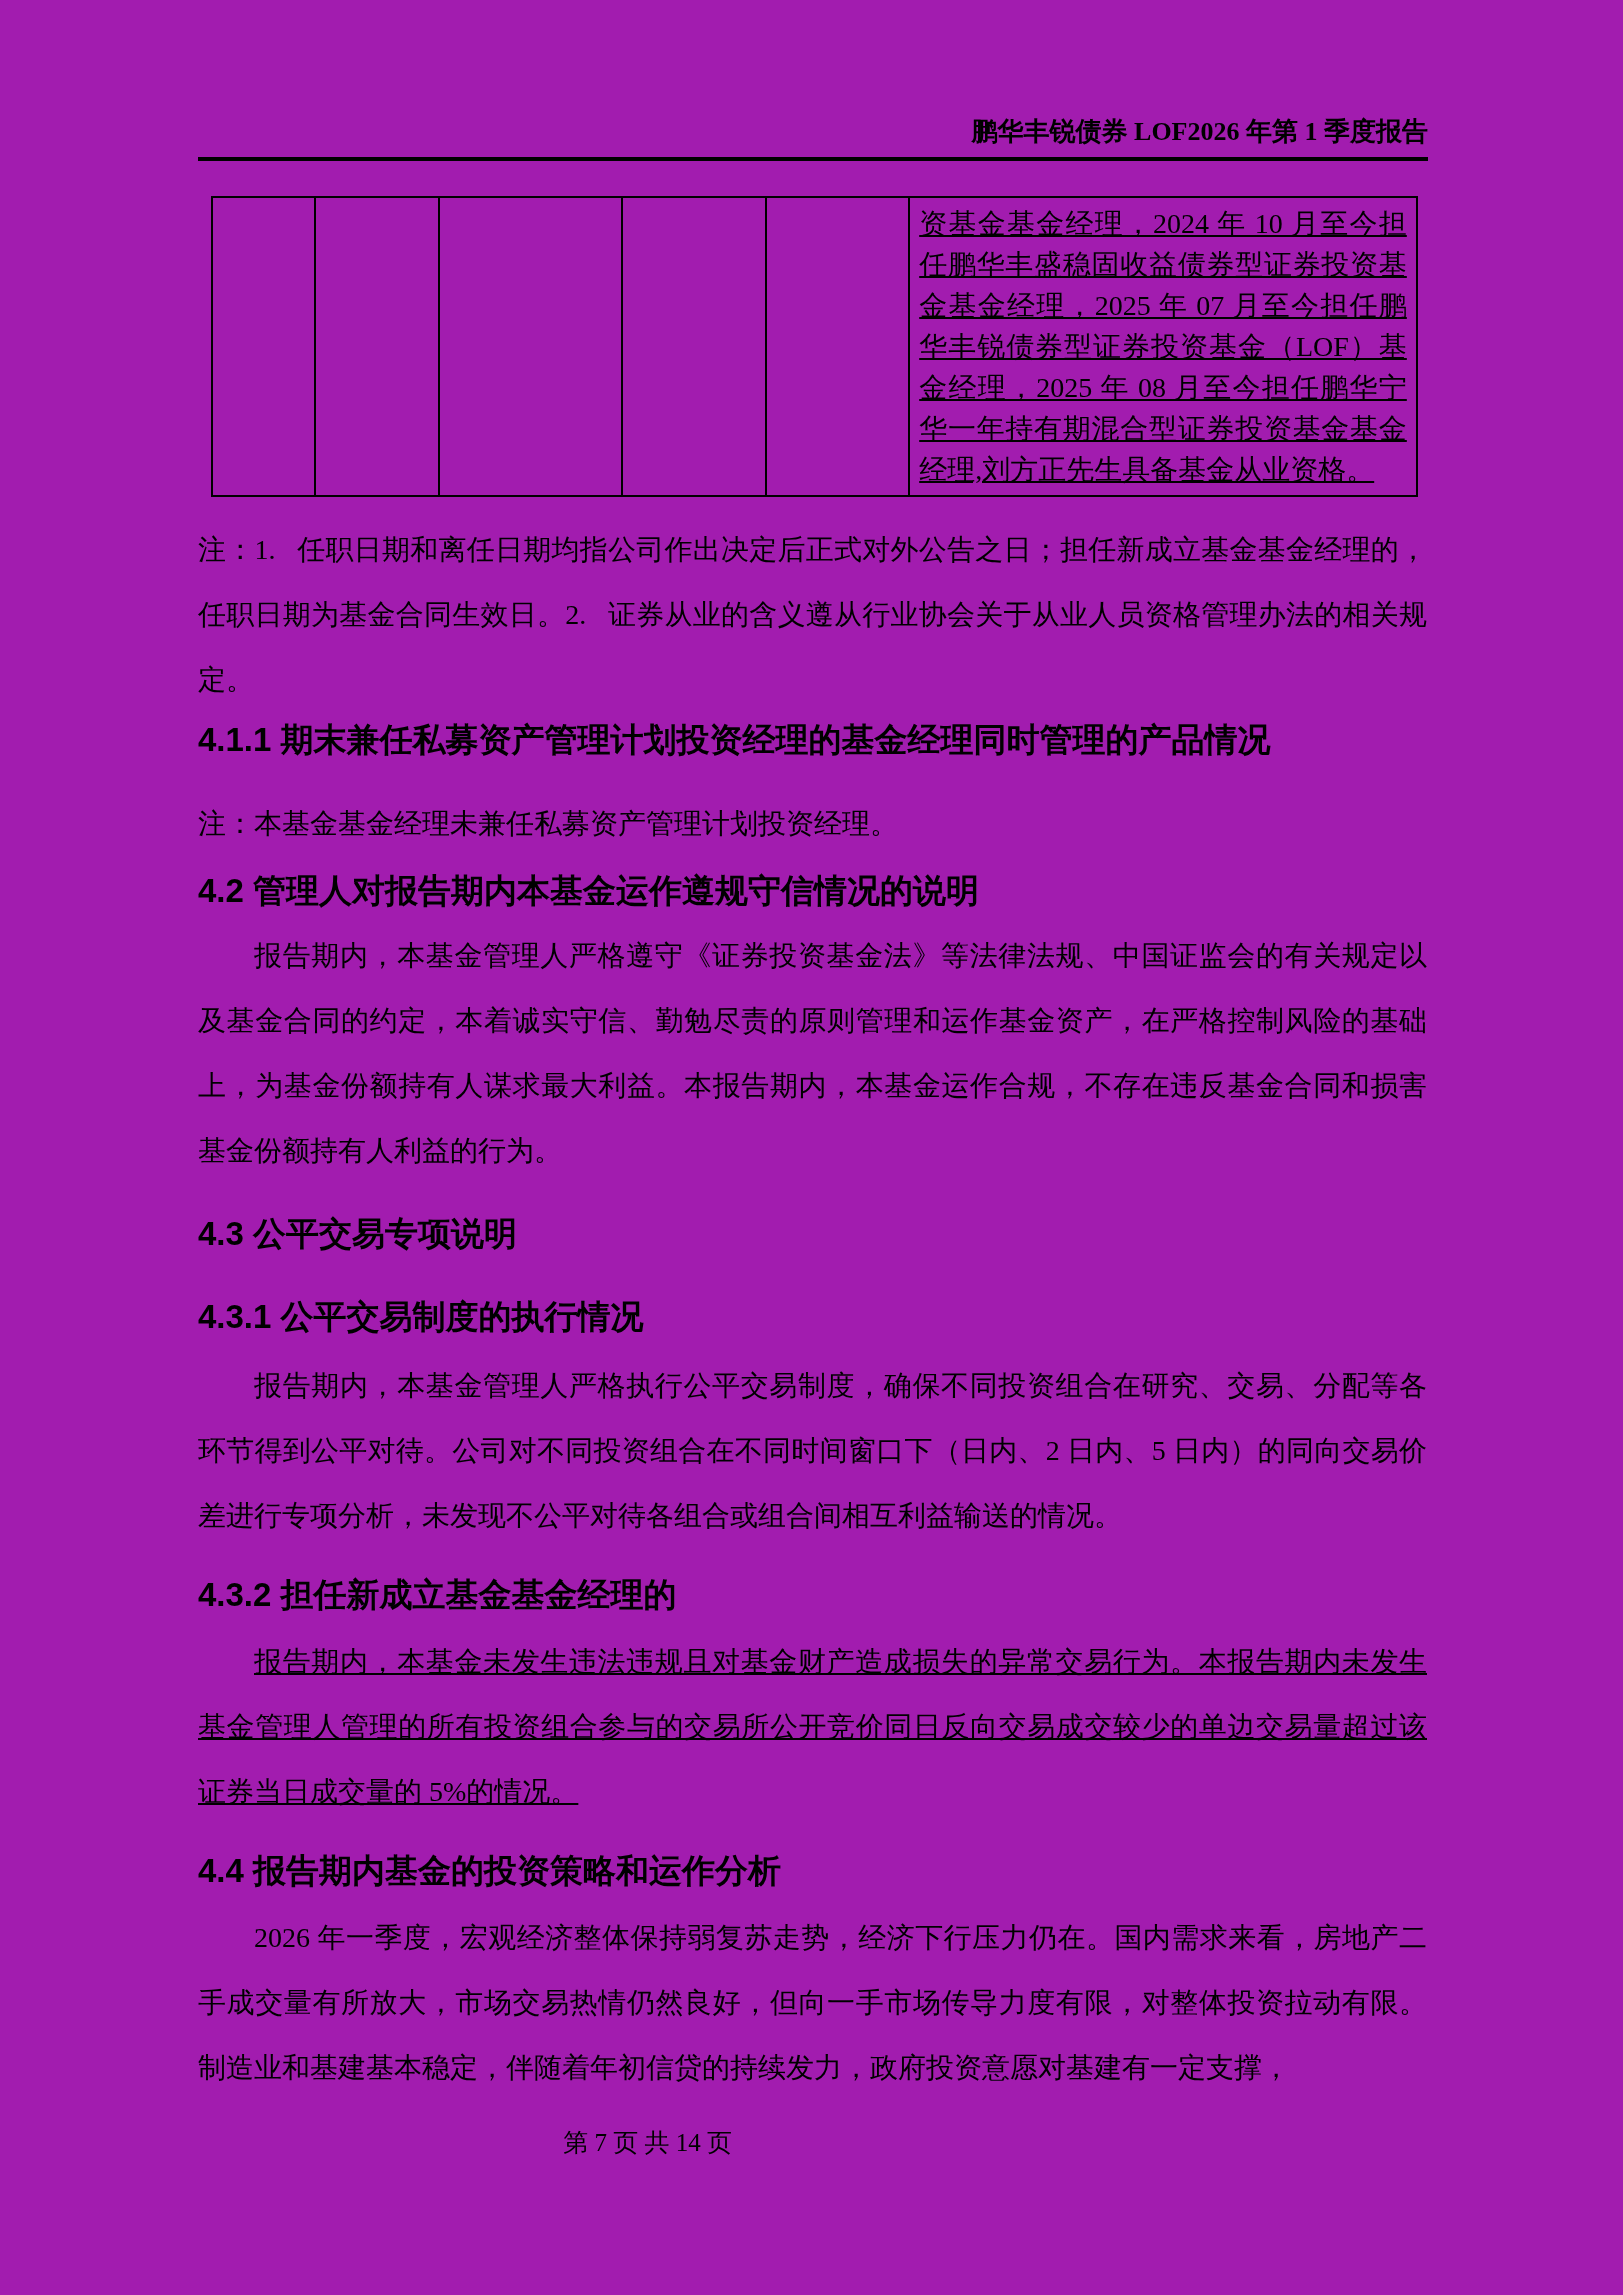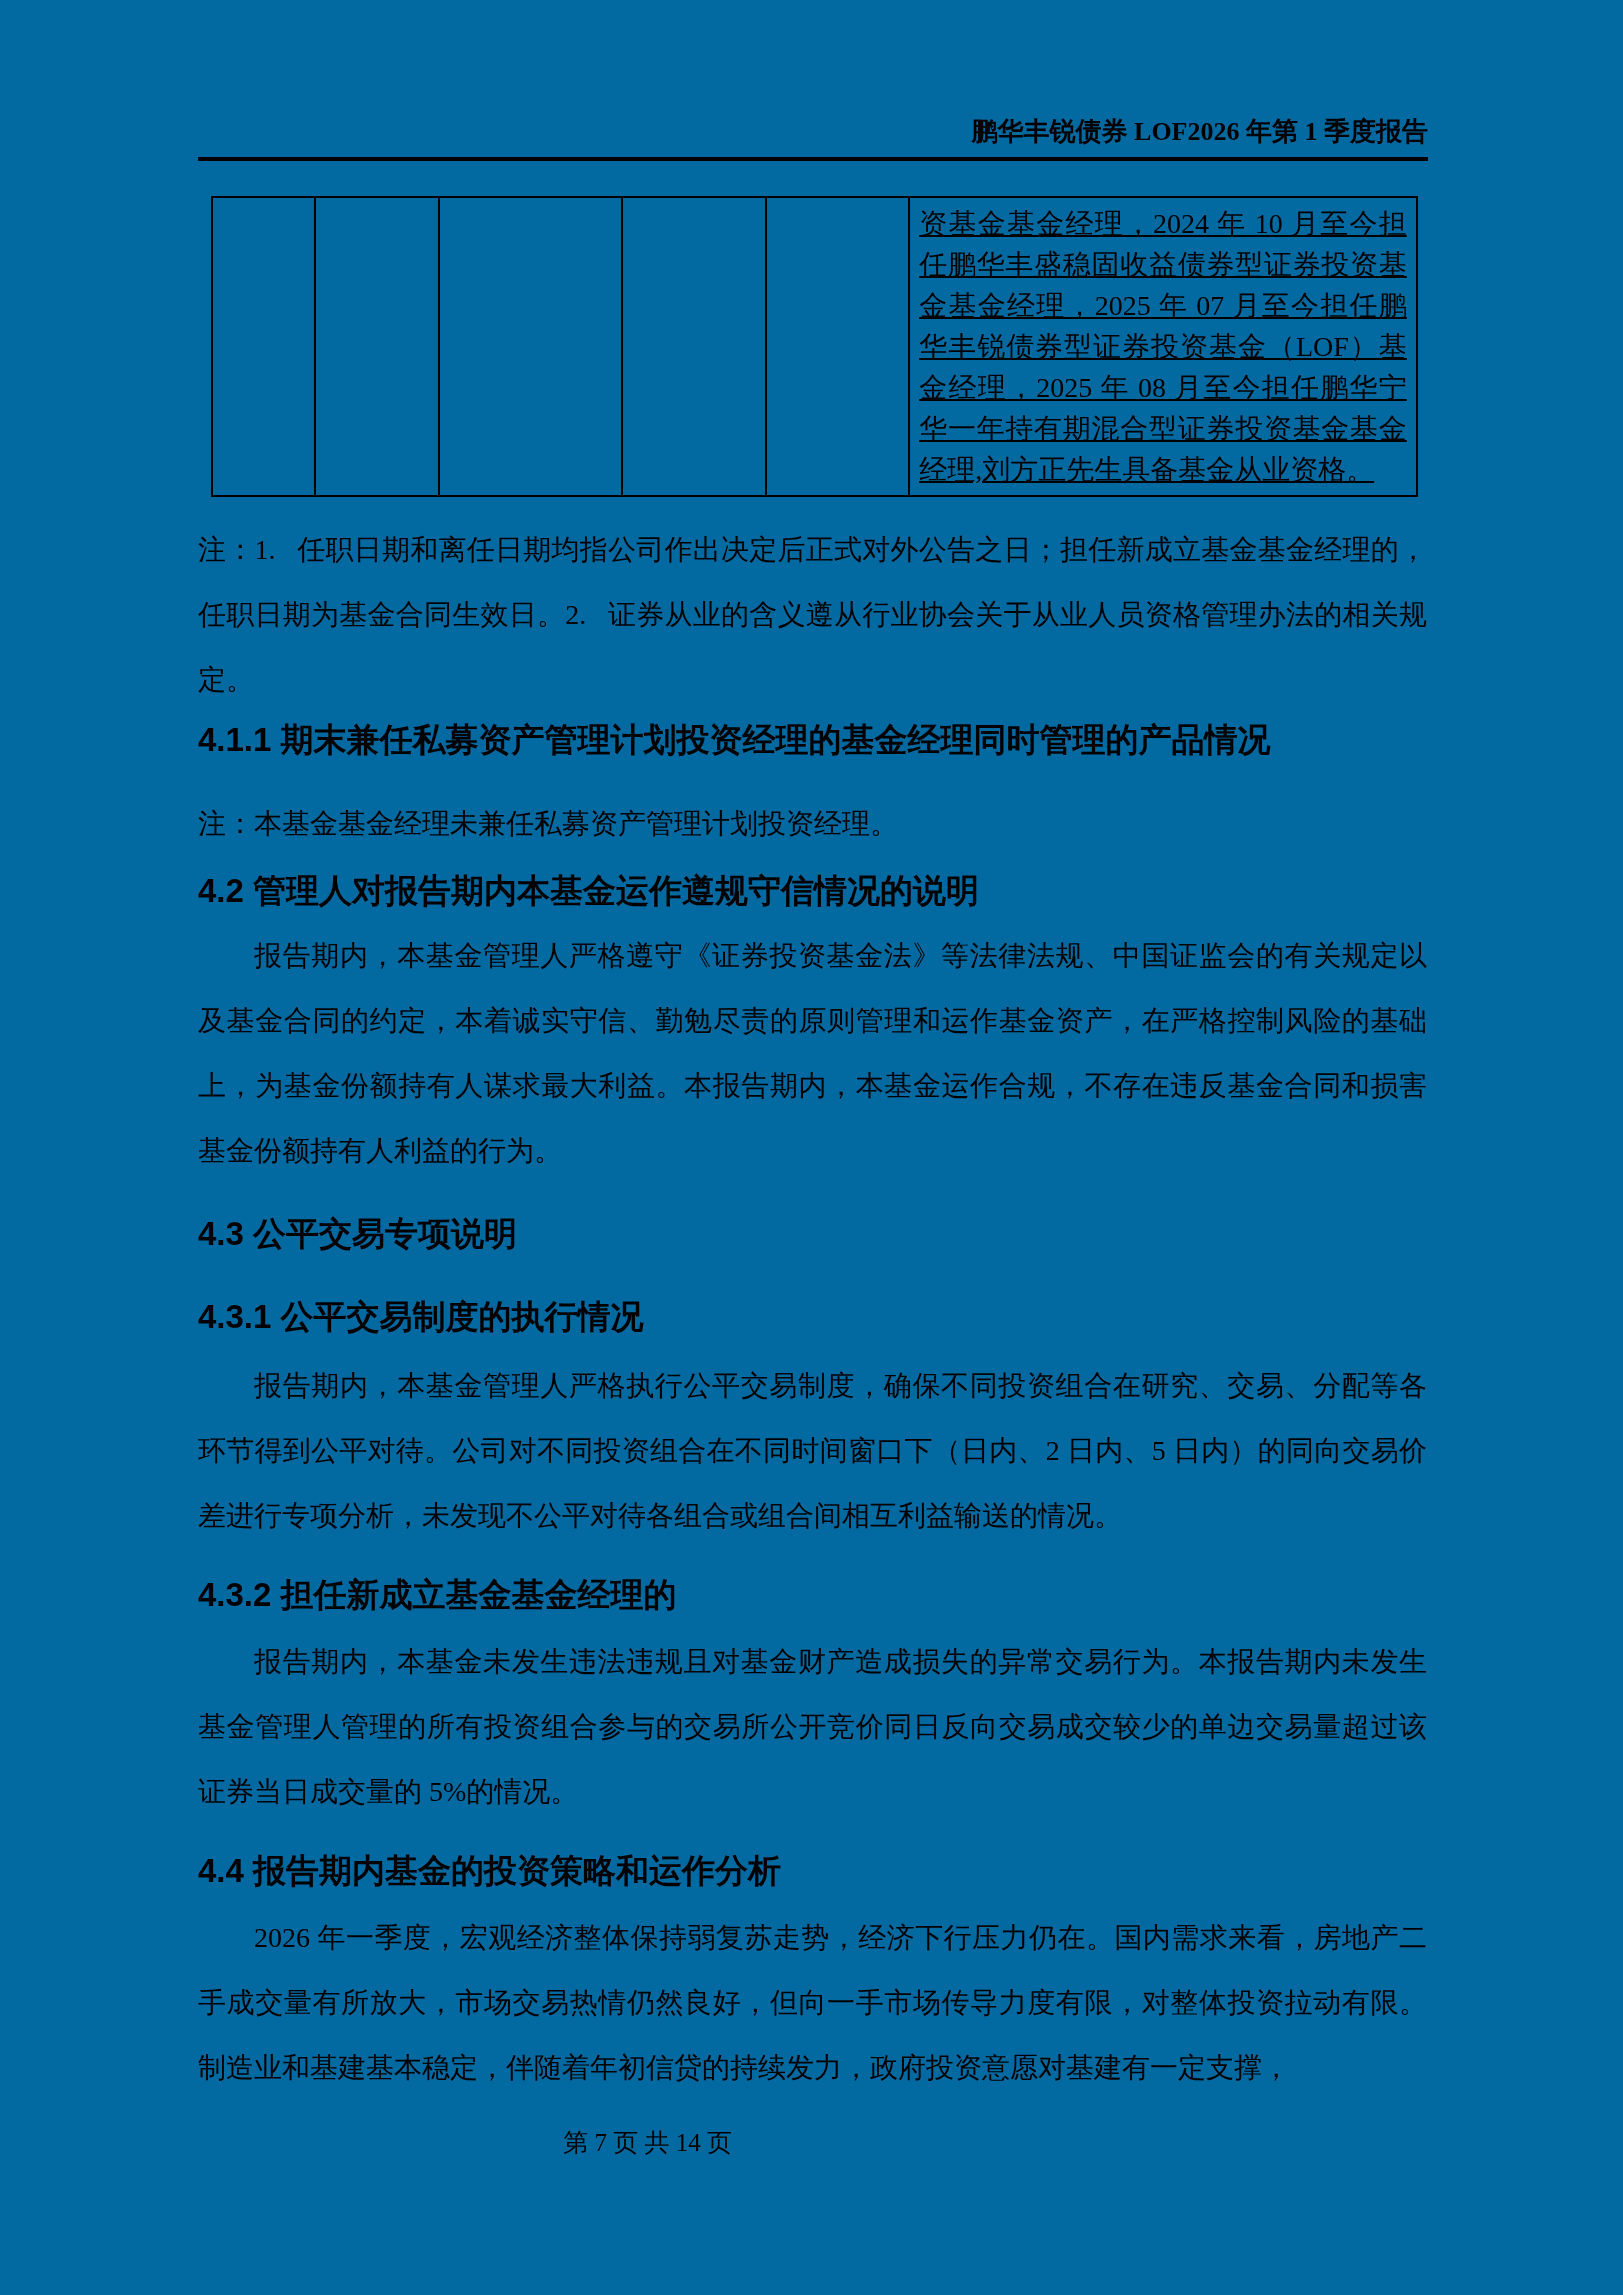--- a/index.html
+++ b/index.html
@@ -1,21 +1,21 @@
 <!DOCTYPE html>
 <html style="font-size:10.5px"><head>
 <meta charset="utf-8">
 <style>
   * { margin: 0; padding: 0; box-sizing: border-box; }
   html, body { background: #ffffff; }
   .page {
     position: relative;
     width: 1623px;
     height: 2295px;
-    background: #0369a1;
+    background: #a21caf;
     color: #000000;
     font-family: "Liberation Serif", "DejaVu Serif", serif;
     overflow: hidden;
   }
   .report-title {
     position: absolute;
     top: 116px; left: 198px; width: 1230px;
     text-align: right;
     font-size: 26px;
     font-weight: bold;
@@ -115,21 +115,21 @@
   <div class="block para-text" style="top:923px;">报告期内，本基金管理人严格遵守《证券投资基金法》等法律法规、中国证监会的有关规定以及基金合同的约定，本着诚实守信、勤勉尽责的原则管理和运作基金资产，在严格控制风险的基础上，为基金份额持有人谋求最大利益。本报告期内，本基金运作合规，不存在违反基金合同和损害基金份额持有人利益的行为。</div>
 
   <div class="block sec-heading" style="top:1215px;">4.3 公平交易专项说明</div>
 
   <div class="block sec-heading" style="top:1298px;">4.3.1 公平交易制度的执行情况</div>
 
   <div class="block para-text" style="top:1353px;">报告期内，本基金管理人严格执行公平交易制度，确保不同投资组合在研究、交易、分配等各环节得到公平对待。公司对不同投资组合在不同时间窗口下（日内、2 日内、5 日内）的同向交易价差进行专项分析，未发现不公平对待各组合或组合间相互利益输送的情况。</div>
 
   <div class="block sec-heading" style="top:1576px;">4.3.2 担任新成立基金基金经理的</div>
 
-  <div class="block para-text" style="top:1629px;">报告期内，本基金未发生违法违规且对基金财产造成损失的异常交易行为。本报告期内未发生基金管理人管理的所有投资组合参与的交易所公开竞价同日反向交易成交较少的单边交易量超过该证券当日成交量的 5%的情况。</div>
+  <div class="block para-text" style="top:1629px;text-decoration:underline;">报告期内，本基金未发生违法违规且对基金财产造成损失的异常交易行为。本报告期内未发生基金管理人管理的所有投资组合参与的交易所公开竞价同日反向交易成交较少的单边交易量超过该证券当日成交量的 5%的情况。</div>
 
   <div class="block sec-heading" style="top:1852px;">4.4 报告期内基金的投资策略和运作分析</div>
 
   <div class="block para-text" style="top:1905px;">2026 年一季度，宏观经济整体保持弱复苏走势，经济下行压力仍在。国内需求来看，房地产二手成交量有所放大，市场交易热情仍然良好，但向一手市场传导力度有限，对整体投资拉动有限。制造业和基建基本稳定，伴随着年初信贷的持续发力，政府投资意愿对基建有一定支撑，</div>
 
   <div class="page-footer">第 7 页 共 14 页</div>
 
 </div>
 
 

